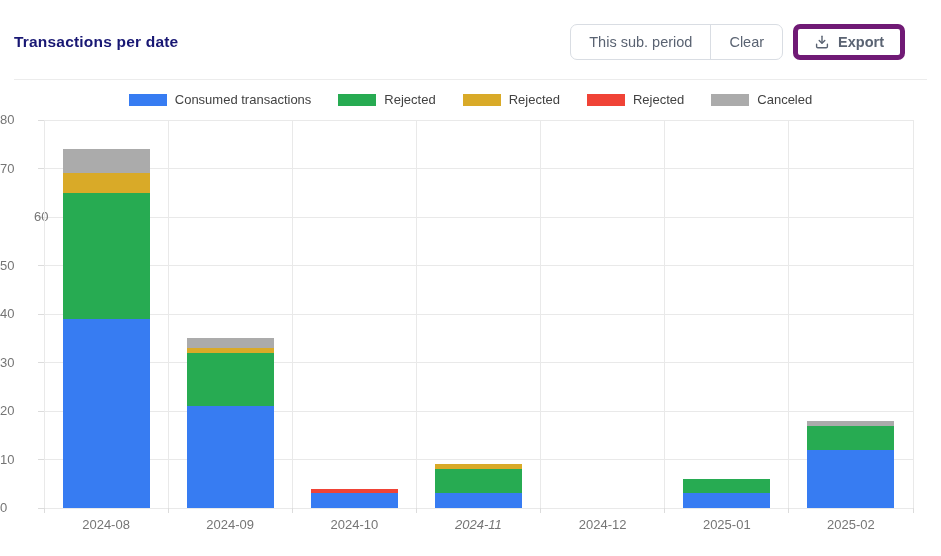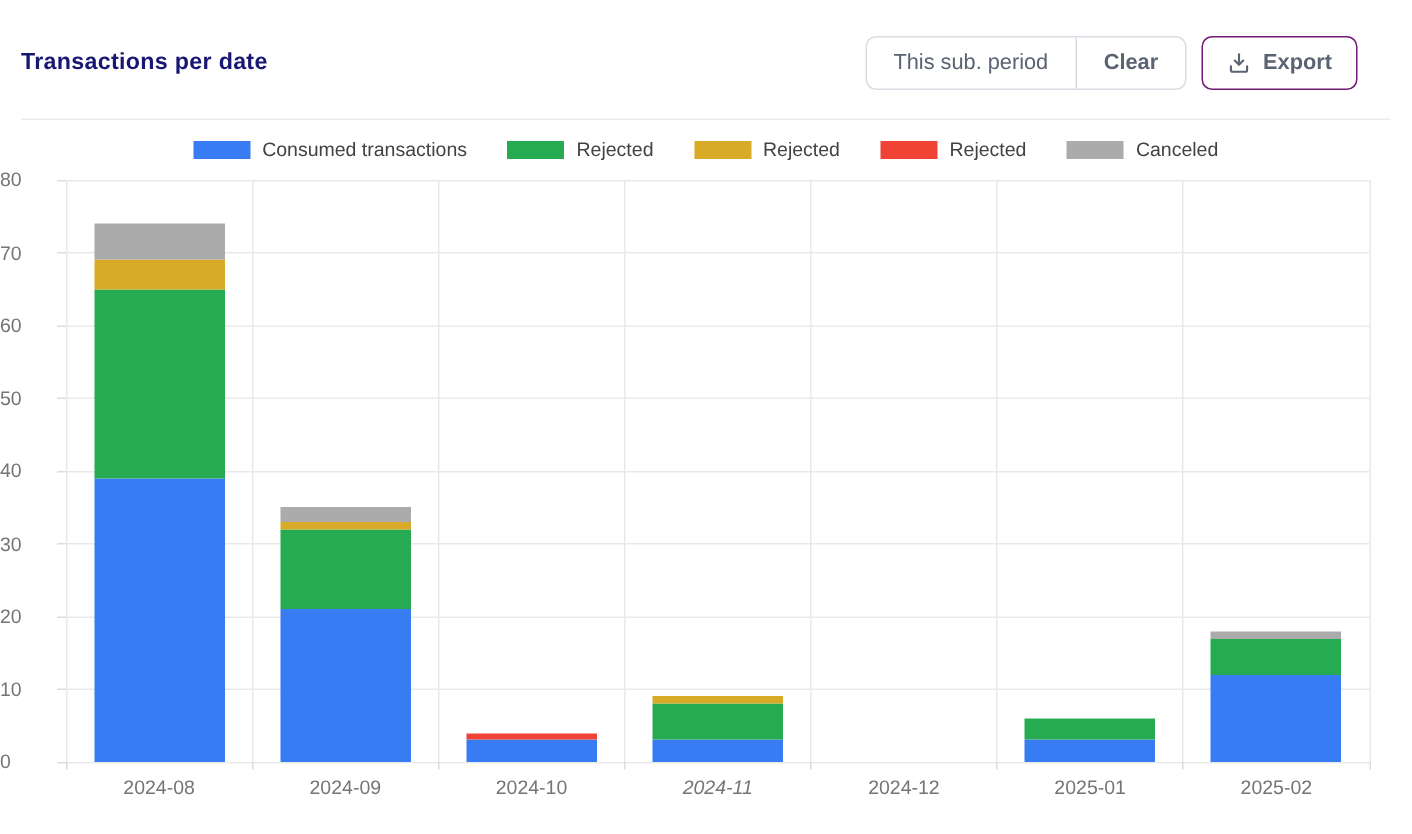--- a/index.html
+++ b/index.html
@@ -9,23 +9,23 @@
   
   .header { display:flex; align-items:center; justify-content:space-between;
             padding:22px 36px 0 14px; height:62px; }
   .page-title { font-size:15.5px; font-weight:700; color:#181773; letter-spacing:.2px; }
   .header-actions { display:flex; align-items:center; gap:10px; }
   .btn-group { display:flex; align-items:stretch; height:36px; background:#fff;
                border:1px solid #d9dde3; border-radius:7px; overflow:hidden; }
   .seg-btn { border:none; background:transparent; padding:0 18px; font-size:14.5px;
              color:#5a6372; cursor:pointer; font-family:inherit; white-space:nowrap; }
   .seg-divider { width:1px; background:#d9dde3; }
-  .seg-strong { font-weight:700; }
+  .seg-strong { font-weight:400; }
   .export-btn { display:flex; align-items:center; gap:8px; height:36px; padding:0 16px;
-                background:#fff; border:1px solid #701a75; border-radius:7px;
+                background:#fff; border:5px solid #701a75; border-radius:7px;
                 font-size:14.5px; font-weight:700; color:#5a6372; cursor:pointer;
                 font-family:inherit; }
   .dl-icon { display:inline-flex; }
 
   .hr { height:1px; background:#ececec; margin:17px 14px 0 14px; }
 
   
   #chart { position:relative; width:941px; height:470px; }
   .legend { position:absolute; left:0; top:12px; width:941px; display:flex;
             justify-content:center; align-items:center; gap:27px; }
@@ -105,21 +105,21 @@
     <div class="tick-y" style="left: 38px; top: 282px; width: 6px;"></div>
     <div class="ylabel" style="left: 0px; top: 275.5px;">30</div>
     <div class="gridline-h" style="left: 44px; top: 233.5px; width: 869px;"></div>
     <div class="tick-y" style="left: 38px; top: 233.5px; width: 6px;"></div>
     <div class="ylabel" style="left: 0px; top: 227px;">40</div>
     <div class="gridline-h" style="left: 44px; top: 185px; width: 869px;"></div>
     <div class="tick-y" style="left: 38px; top: 185px; width: 6px;"></div>
     <div class="ylabel" style="left: 0px; top: 178.5px;">50</div>
     <div class="gridline-h" style="left: 44px; top: 136.5px; width: 869px;"></div>
     <div class="tick-y" style="left: 38px; top: 136.5px; width: 6px;"></div>
-    <div class="ylabel" style="left: 0px; top: 130px;">60</div>
+    <div class="ylabel" style="left: 0px; top: 130px; padding-left: 34px;">60</div>
     <div class="gridline-h" style="left: 44px; top: 88px; width: 869px;"></div>
     <div class="tick-y" style="left: 38px; top: 88px; width: 6px;"></div>
     <div class="ylabel" style="left: 0px; top: 81.5px;">70</div>
     <div class="gridline-h" style="left: 44px; top: 39.5px; width: 869px;"></div>
     <div class="tick-y" style="left: 38px; top: 39.5px; width: 6px;"></div>
     <div class="ylabel" style="left: 0px; top: 33px;">80</div>
     <div class="gridline-v" style="left: 43.5px; top: 40px; height: 388px;"></div>
     <div class="tick-x" style="left: 43.5px; top: 428px; height: 5px;"></div>
     <div class="gridline-v" style="left: 167.643px; top: 40px; height: 388px;"></div>
     <div class="tick-x" style="left: 167.643px; top: 428px; height: 5px;"></div>

